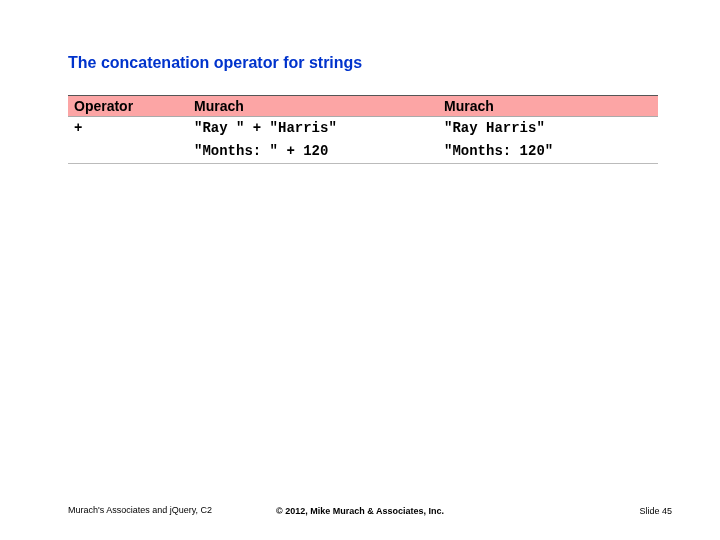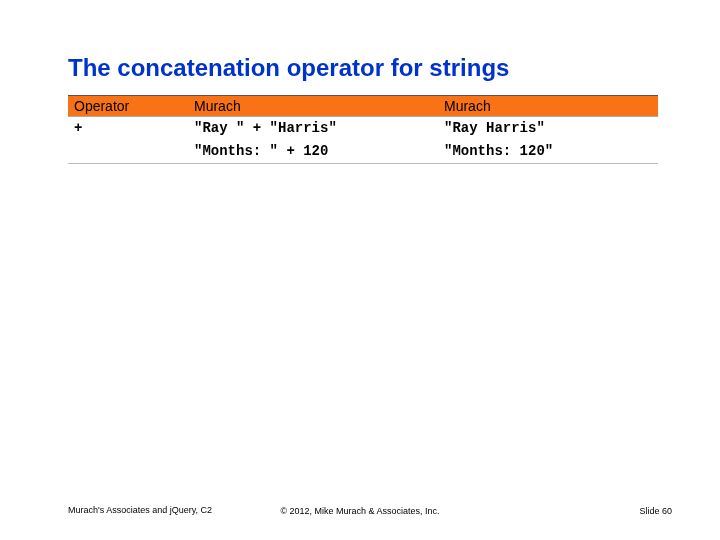--- a/index.html
+++ b/index.html
@@ -15,42 +15,42 @@
   .slide {
     position: relative;
     width: 720px;
     height: 540px;
     box-sizing: border-box;
   }
   .title {
     position: absolute;
     left: 68px;
     top: 54px;
-    font-size: 24px;
+    font-size: 16px;
     font-weight: 700;
     color: #0033cc;
   }
   .tbl {
     position: absolute;
     left: 68px;
     top: 95px;
     width: 590px;
     border-collapse: collapse;
     font-size: 14px;
   }
   .tbl th, .tbl td {
     text-align: left;
     padding: 2px 6px;
     vertical-align: top;
   }
   .tbl thead th {
-    background: #f97316;
+    background: #fca5a5;
     border-top: 1px solid #555;
     border-bottom: 1px solid #aaa;
-    font-weight: 400;
+    font-weight: 700;
     font-family: Arial, Helvetica, sans-serif;
   }
   .tbl tbody td {
     font-family: "Courier New", Courier, monospace;
     font-weight: 700;
     line-height: 1.35;
   }
   .tbl tbody tr:last-child td {
     border-bottom: 1px solid #bbb;
   }
@@ -72,20 +72,21 @@
     bottom: 0;
     width: 150px;
     line-height: 1.2;
   }
   .foot-center {
     position: absolute;
     left: 0;
     right: 0;
     bottom: 0;
     text-align: center;
+    font-weight: bold;
   }
   .foot-right {
     position: absolute;
     right: 48px;
     bottom: 0;
   }
 </style>
 </head>
 <body>
 
@@ -116,16 +117,16 @@
         <td></td>
         <td>"Months: " + 120</td>
         <td>"Months: 120"</td>
       </tr>
     </tbody>
   </table>
 
   <div class="footer">
     <div class="foot-left">Murach's Associates and jQuery, C2</div>
     <div class="foot-center">© 2012, Mike Murach &amp; Associates, Inc.</div>
-    <div class="foot-right">Slide 60</div>
+    <div class="foot-right">Slide 45</div>
   </div>
 
 </div>
 
 </body></html>

